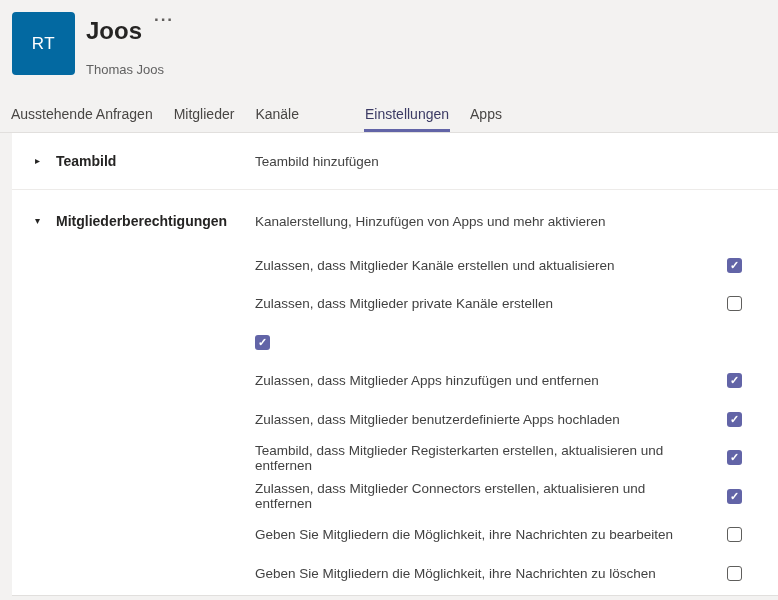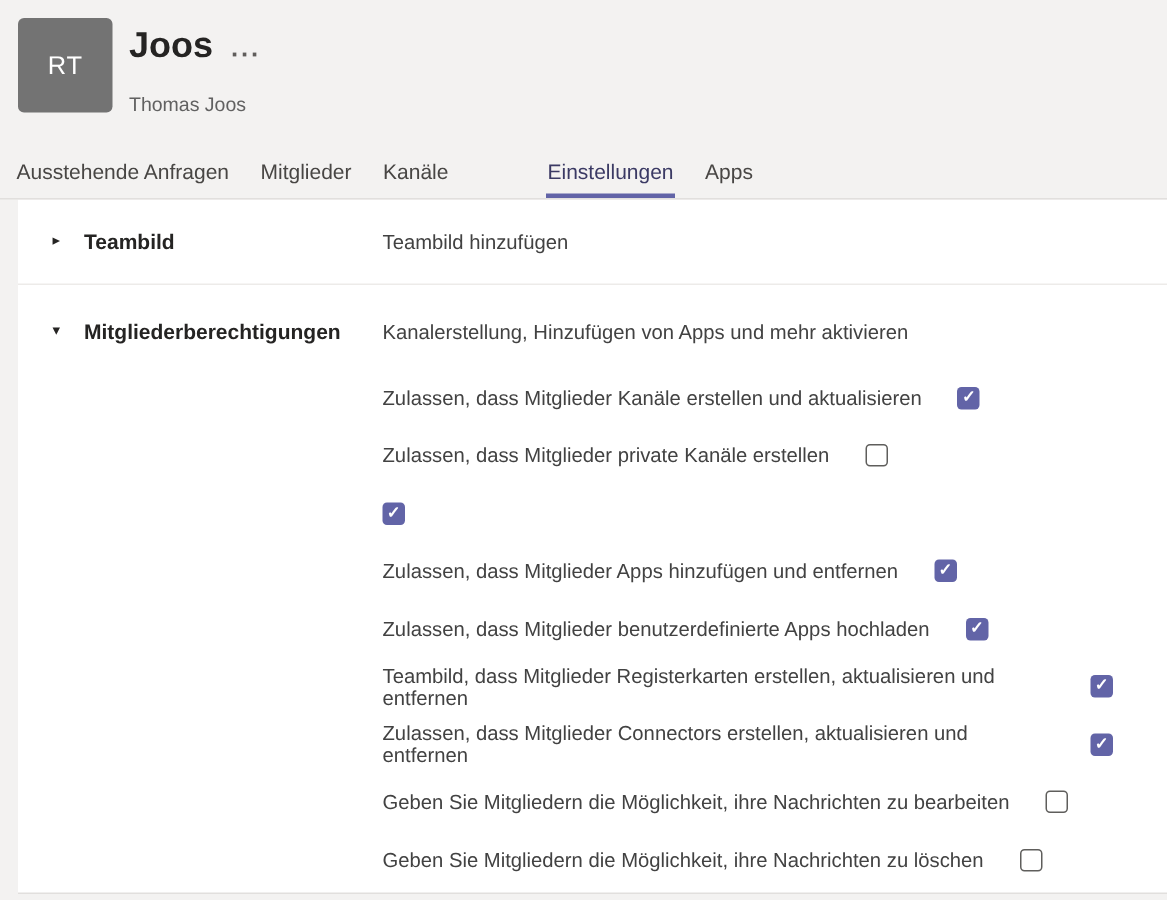--- a/index.html
+++ b/index.html
@@ -13,26 +13,26 @@
   
   .header {
     height:133px;
     background:#f3f2f1;
     border-bottom:1px solid #e1dfdd;
     position:relative;
   }
   .avatar {
     position:absolute; left:12px; top:12px;
     width:63px; height:63px; border-radius:4px;
-    background:#737373;
+    background:#0369a1;
     display:flex; align-items:center; justify-content:center;
     color:#fff; font-size:17px; letter-spacing:.5px;
   }
   .title-block { position:absolute; left:86px; top:17px; }
-  .title-line { display:flex; align-items:flex-end; gap:12px; }
+  .title-line { display:flex; align-items:flex-start; gap:12px; }
   .team-name { font-size:24px; font-weight:bold; color:#252423; }
   .more-menu {
     color:#605e5c; font-size:17px; font-weight:bold;
     letter-spacing:1px; line-height:1; cursor:pointer; margin-top:-6px;
   }
   .owner-name { font-size:13px; color:#616161; margin-top:17px; }
   .tabbar {
     position:absolute; left:10px; bottom:0;
     display:flex; gap:19px;
   }
@@ -71,21 +71,21 @@
   .section-label { font-size:14px; font-weight:bold; color:#252423; }
   .section-desc { font-size:13.5px; color:#424242; }
   .section-2 { padding-top:16px; }
   .section-2 .section-row-header { display:flex; align-items:center; height:30px; }
   .perm-list {
     margin:10px 36px 0 243px;
     padding-bottom:2px;
   }
   .perm-row {
     height:38.5px;
-    display:flex; align-items:center; gap:24px;
+    display:flex; align-items:center; justify-content:space-between; gap:24px;
   }
   .perm-label { font-size:13.5px; color:#424242; }
   .checkbox {
     width:15px; height:15px; flex:none;
     border-radius:3px; cursor:pointer;
     display:flex; align-items:center; justify-content:center;
   }
   .checkbox.checked { background:#6264a7; }
   .checkbox.checked .check-glyph {
     color:#fff; font-size:11px; font-weight:bold; line-height:1;

